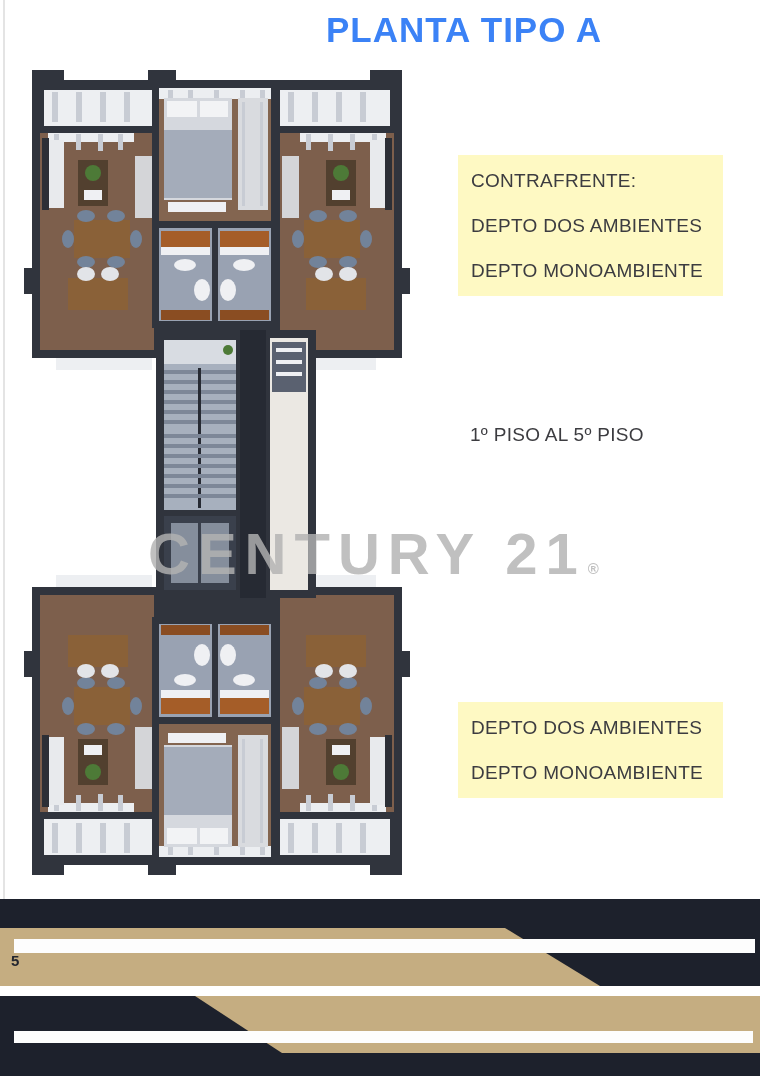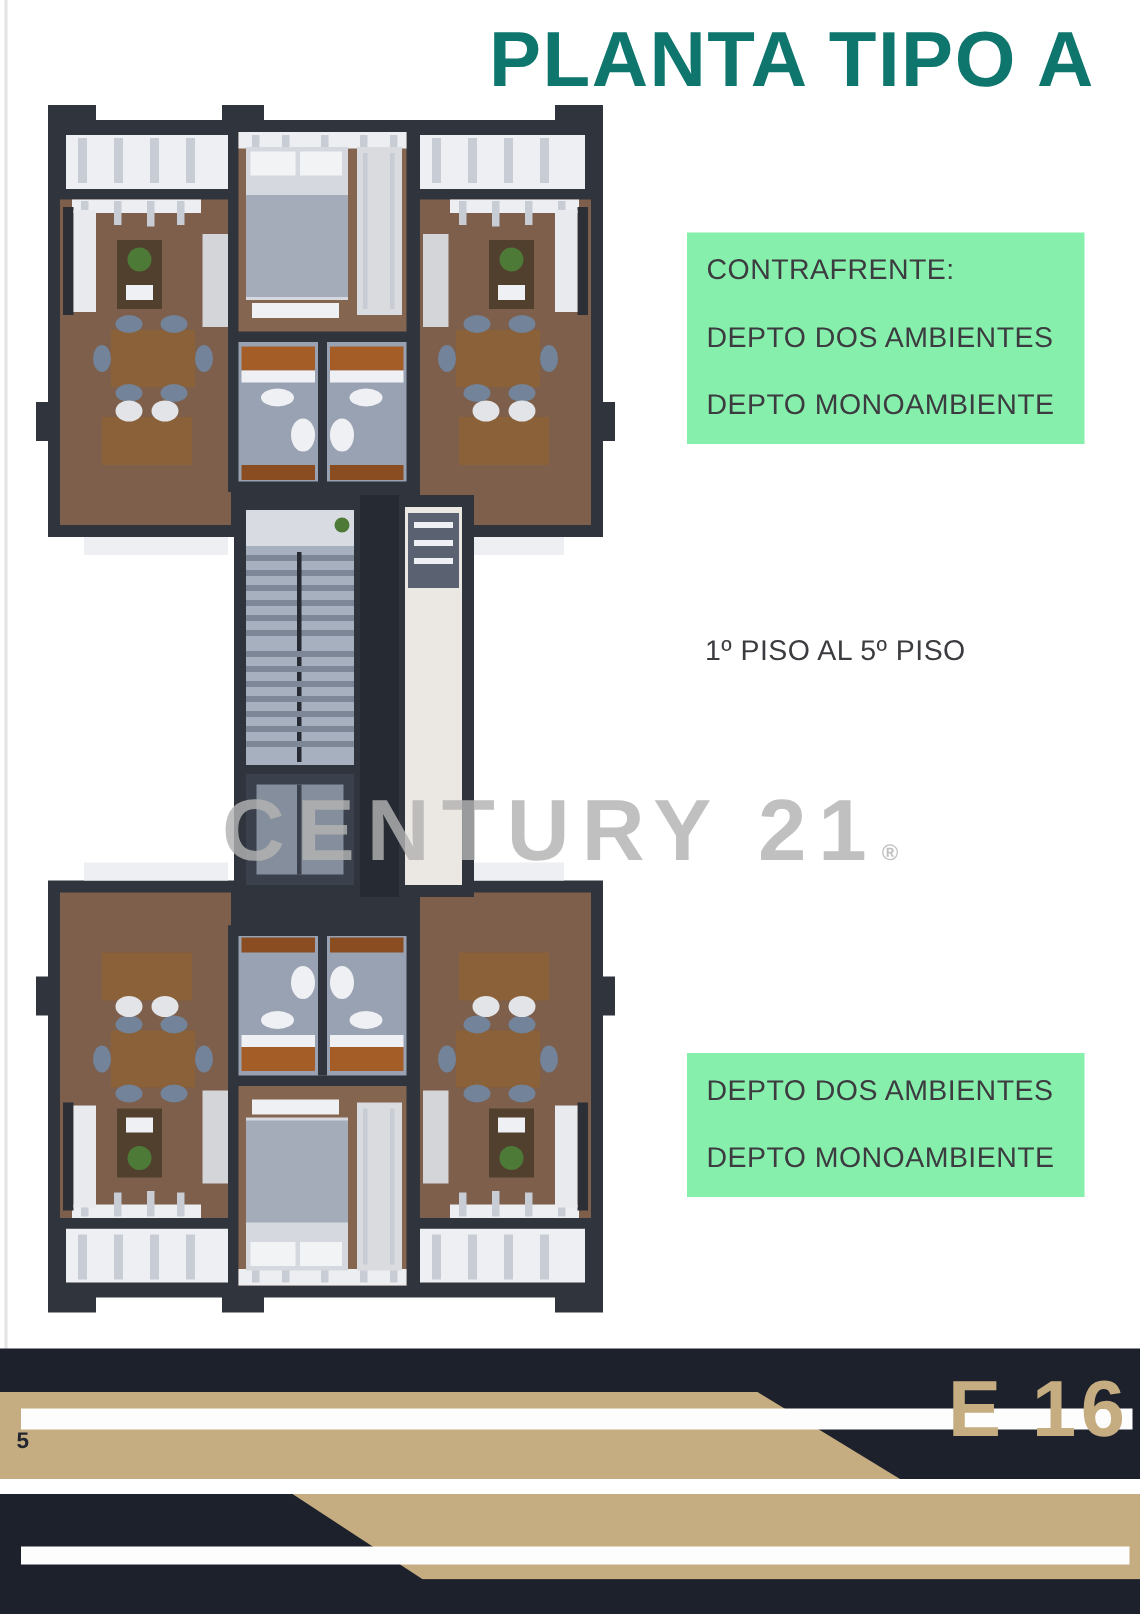--- a/index.html
+++ b/index.html
@@ -4,29 +4,29 @@
 <style>
   html,body{margin:0;padding:0;}
   body{
     width:760px;height:1080px;position:relative;overflow:hidden;
     background:#ffffff;font-family:"Liberation Sans",sans-serif;
   }
   .edge-line{position:absolute;left:3px;top:0;width:2px;height:899px;background:#e4e4e4;}
 
   .title{
     position:absolute;left:326px;top:10px;margin:0;
-    font-size:52px;font-weight:bold;color:#0f766e;letter-spacing:1px;white-space:nowrap;
+    font-size:35px;font-weight:bold;color:#3b82f6;letter-spacing:1px;white-space:nowrap;
   }
 
   
   .note{position:absolute;left:458px;width:265px;color:#3c3c40;
         font-size:19px;letter-spacing:.3px;box-sizing:border-box;}
   .note .nline{margin:0 0 23px 0;white-space:nowrap;}
   .note .nline:last-child{margin-bottom:0;}
-  .gbox{background:#86efac;padding:15px 0 14px 13px;}
+  .gbox{background:#fef9c3;padding:15px 0 14px 13px;}
   #note-contrafrente{top:155px;}
   #note-planta{top:424px;left:470px;}
   #note-planta .nline{margin-bottom:25px;}
   #note-frente{top:702px;}
 
   
   .watermark{
     position:absolute;left:148px;top:520px;z-index:5;
     font-size:58px;font-weight:bold;letter-spacing:8px;
     color:rgba(178,178,178,0.82);white-space:nowrap;
@@ -241,19 +241,18 @@
 <div class="note gbox" id="note-frente">
   <div class="nline">DEPTO DOS AMBIENTES</div>
   <div class="nline">DEPTO MONOAMBIENTE</div>
 </div>
 
 <div class="footer">
   <div class="band band1">
     <div class="tan tan1"></div>
     <div class="stripe stripe1"></div>
     <div class="pagenum">5</div>
-    <div class="code">E 16</div>
   </div>
   <div class="band band2">
     <div class="tan tan2"></div>
     <div class="stripe stripe2"></div>
   </div>
 </div>
 
 </body></html>

